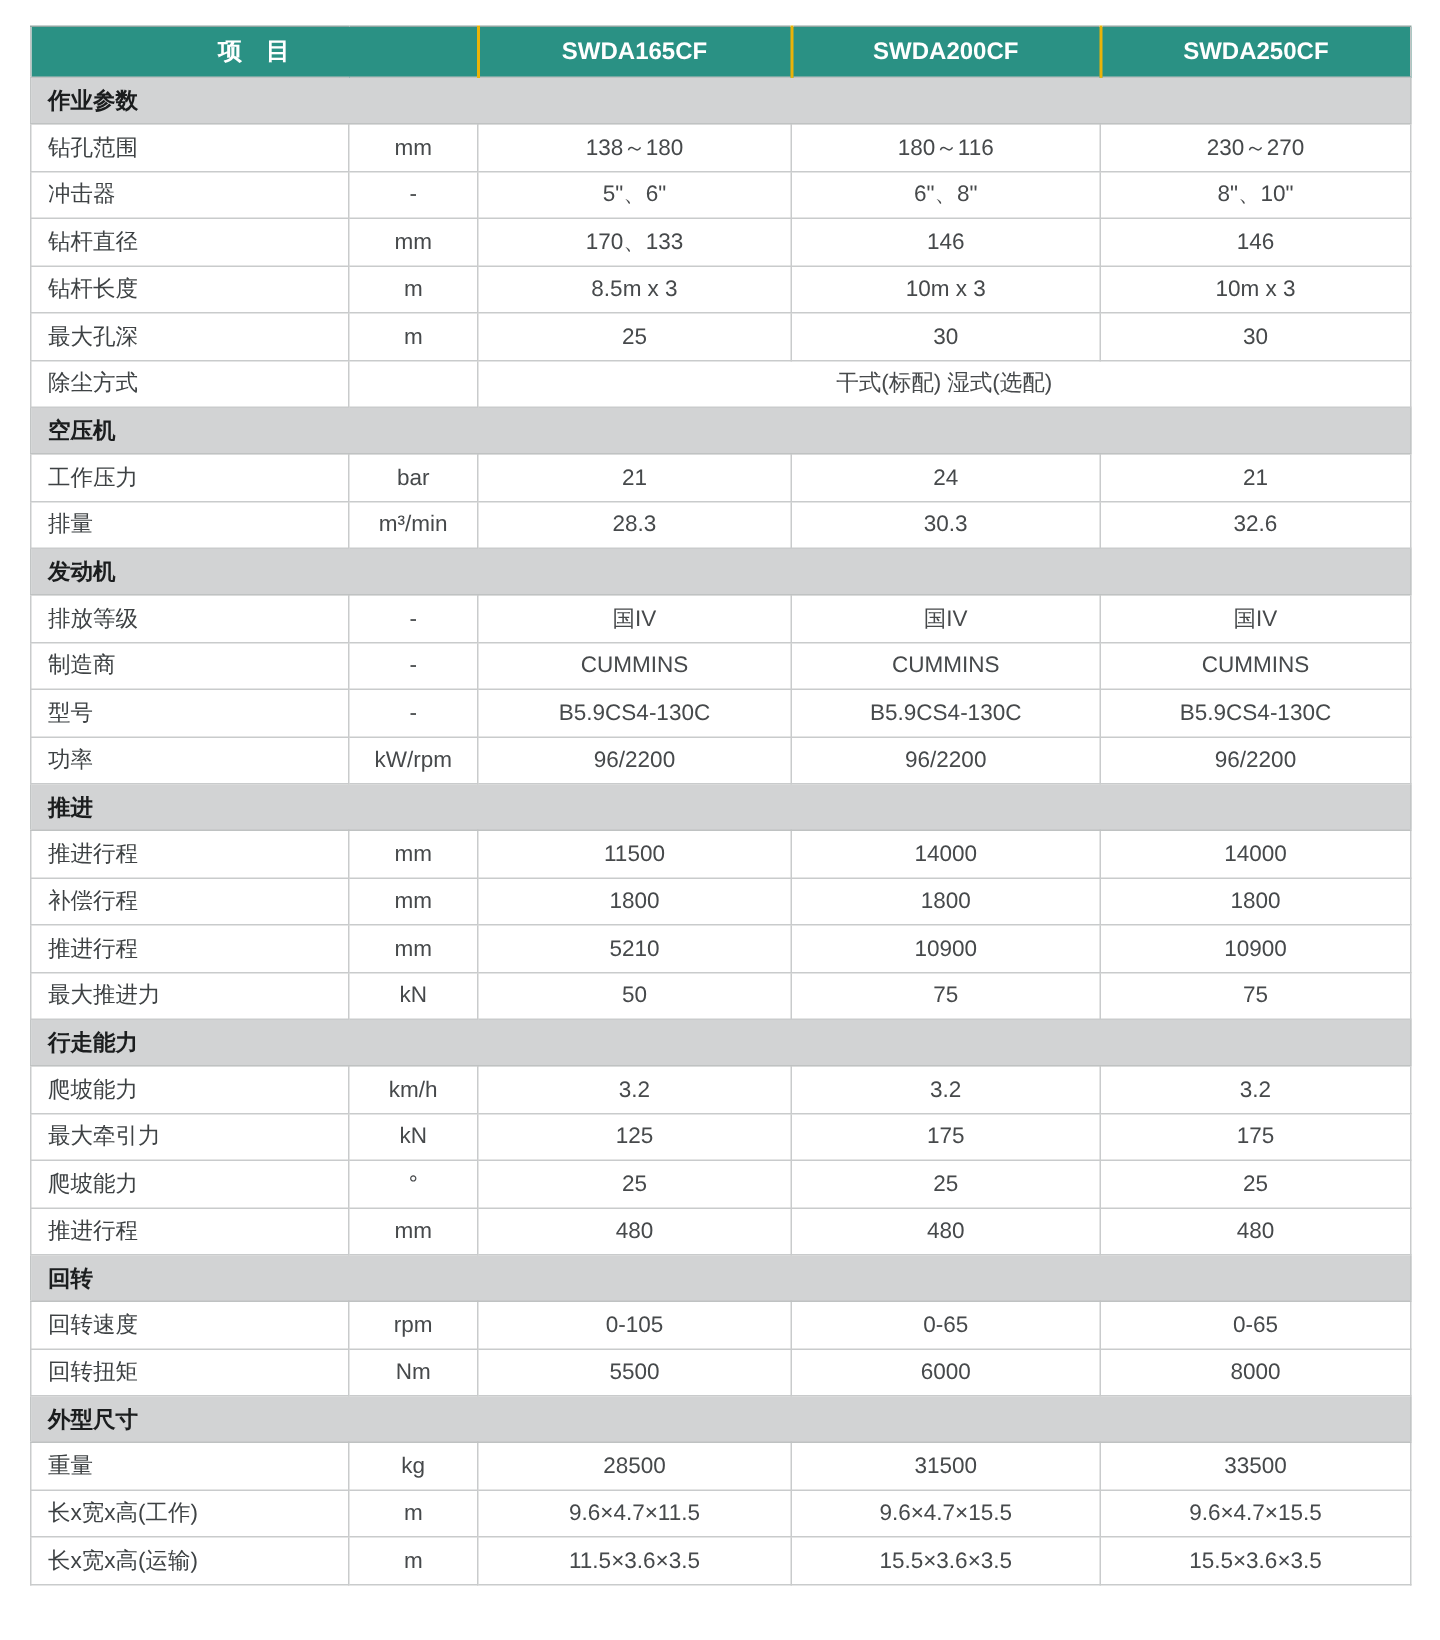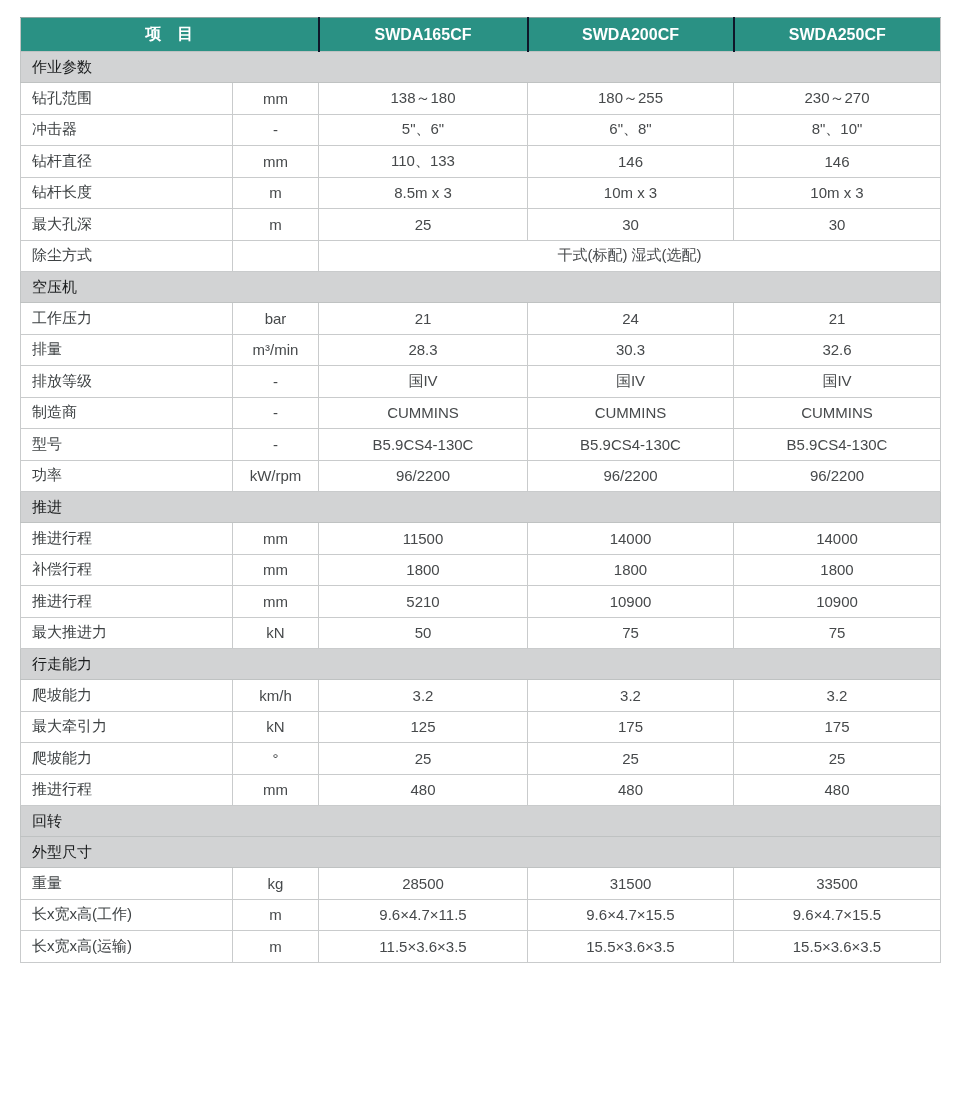--- a/index.html
+++ b/index.html
@@ -16,25 +16,25 @@
     border-collapse: collapse; table-layout: fixed;
     border: 1px solid #c2c5c5;
   }
   
   thead th {
     background: #2a9184; color: #ffffff;
     font-weight: bold; font-size: 16px;
     height: 34px; text-align: center; vertical-align: middle;
     border-top: 1px solid #8fa5a1;
   }
-  thead th.model-th { border-left: 2px solid #0f172a; }
+  thead th.model-th { border-left: 2px solid #eab308; }
   
   tr.section-row td {
     background: #d2d3d4; color: #1b1d1e;
-    font-weight: normal; font-size: 15px;
+    font-weight: bold; font-size: 15px;
     height: 31px; text-align: left; padding-left: 11px; vertical-align: middle;
     border-top: 1px solid #bfc2c2; border-bottom: 1px solid #bfc2c2;
   }
   
   tr.data-row td {
     height: 31.5px; font-size: 15px; color: #46494b;
     text-align: center; vertical-align: middle;
     border: 1px solid #c9cbcc;
     background: #ffffff;
   }
@@ -63,34 +63,34 @@
       </tr>
     </thead>
     <tbody id="spec-body">
         <tr class="section-row">
           <td colspan="5">作业参数</td>
         </tr>
         <tr class="data-row">
           <td class="label-cell">钻孔范围</td>
           <td class="unit-cell">mm</td>
           <td>138～180</td>
-          <td>180～255</td>
+          <td>180～116</td>
           <td>230～270</td>
         </tr>
         <tr class="data-row">
           <td class="label-cell">冲击器</td>
           <td class="unit-cell">-</td>
           <td>5"、6"</td>
           <td>6"、8"</td>
           <td>8"、10"</td>
         </tr>
         <tr class="data-row">
           <td class="label-cell">钻杆直径</td>
           <td class="unit-cell">mm</td>
-          <td>110、133</td>
+          <td>170、133</td>
           <td>146</td>
           <td>146</td>
         </tr>
         <tr class="data-row">
           <td class="label-cell">钻杆长度</td>
           <td class="unit-cell">m</td>
           <td>8.5m x 3</td>
           <td>10m x 3</td>
           <td>10m x 3</td>
         </tr>
@@ -116,20 +116,23 @@
           <td>24</td>
           <td>21</td>
         </tr>
         <tr class="data-row">
           <td class="label-cell">排量</td>
           <td class="unit-cell">m³/min</td>
           <td>28.3</td>
           <td>30.3</td>
           <td>32.6</td>
         </tr>
+        <tr class="section-row">
+          <td colspan="5">发动机</td>
+        </tr>
         <tr class="data-row">
           <td class="label-cell">排放等级</td>
           <td class="unit-cell">-</td>
           <td>国IV</td>
           <td>国IV</td>
           <td>国IV</td>
         </tr>
         <tr class="data-row">
           <td class="label-cell">制造商</td>
           <td class="unit-cell">-</td>
@@ -209,20 +212,34 @@
         <tr class="data-row">
           <td class="label-cell">推进行程</td>
           <td class="unit-cell">mm</td>
           <td>480</td>
           <td>480</td>
           <td>480</td>
         </tr>
         <tr class="section-row">
           <td colspan="5">回转</td>
         </tr>
+        <tr class="data-row">
+          <td class="label-cell">回转速度</td>
+          <td class="unit-cell">rpm</td>
+          <td>0-105</td>
+          <td>0-65</td>
+          <td>0-65</td>
+        </tr>
+        <tr class="data-row">
+          <td class="label-cell">回转扭矩</td>
+          <td class="unit-cell">Nm</td>
+          <td>5500</td>
+          <td>6000</td>
+          <td>8000</td>
+        </tr>
         <tr class="section-row">
           <td colspan="5">外型尺寸</td>
         </tr>
         <tr class="data-row">
           <td class="label-cell">重量</td>
           <td class="unit-cell">kg</td>
           <td>28500</td>
           <td>31500</td>
           <td>33500</td>
         </tr>

